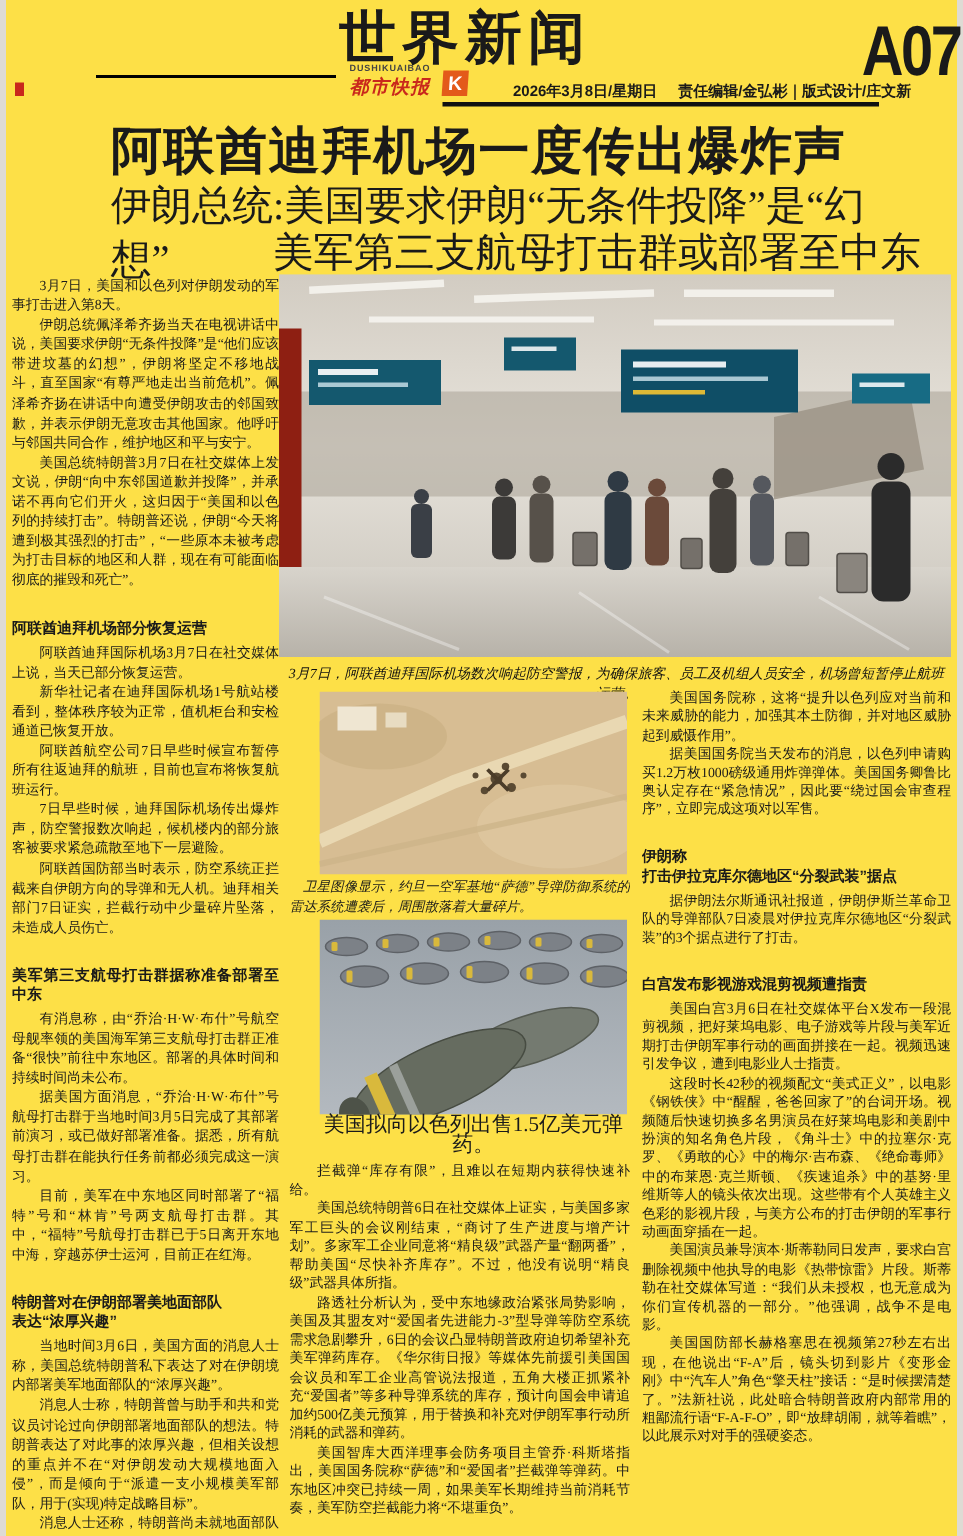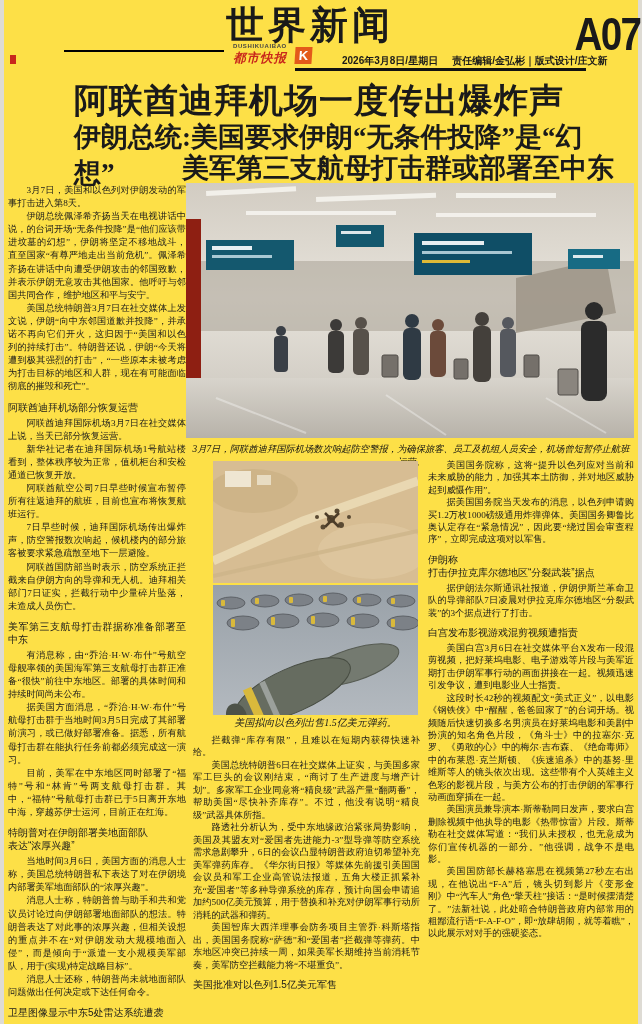--- a/index.html
+++ b/index.html
@@ -23,39 +23,39 @@
         font-family:"Liberation Sans",sans-serif;margin-left:23px;}
   .dateline .gap{display:inline-block;width:14px;}
   .rule-bottom{position:absolute;left:295px;top:68px;width:291px;height:2.5px;background:#111;}
   .pageno{position:absolute;right:2px;top:6px;font-size:47px;font-weight:900;letter-spacing:-2px;
         font-family:"Liberation Sans","DejaVu Sans",sans-serif;transform:scaleX(.82);transform-origin:right top;}
   .edge-marker{position:absolute;left:10px;top:55px;width:6px;height:9px;background:#c9281c;}
 
   
   .head-main{position:absolute;left:74px;top:78px;width:520px;font-size:34px;font-weight:900;
         letter-spacing:1px;font-family:"Liberation Sans","DejaVu Sans",sans-serif;}
-  .head-sub{position:absolute;left:74px;width:540px;font-size:27px;font-weight:700;letter-spacing:0;}
+  .head-sub{position:absolute;left:74px;width:540px;font-size:27px;font-weight:400;letter-spacing:0;}
   #sub1{top:119px;} #sub2{top:150px;text-align:right;}
 
   
   .main-photo{position:absolute;left:186px;top:183px;width:448px;height:255px;overflow:hidden;background:#ccc;}
   .caption-main{position:absolute;left:188px;top:443px;width:446px;font-size:9.3px;font-style:italic;
         text-align:center;color:#111;}
 
   
   .col{position:absolute;font-size:9.2px;line-height:12.9px;text-align:justify;overflow:hidden;}
   #col-left{left:8px;top:184px;width:178px;height:838px;line-height:13.1px;}
   #col-mid{left:193px;top:459px;width:227px;height:562px;line-height:12.5px;}
   #col-right{left:428px;top:459px;width:206px;height:562px;line-height:12.4px;}
   .para{margin:0;text-indent:2em;}
-  .sec-head{margin:7px 0 3px;font-size:10px;font-weight:400;white-space:pre-line;text-indent:0;
+  .sec-head{margin:19px 0 3px;font-size:10px;font-weight:700;white-space:pre-line;text-indent:0;
         font-family:"Liberation Sans","DejaVu Sans",sans-serif;line-height:13px;}
   .inline-photo{display:block;margin:2px 0 2px 20px;}
   .caption-sat{font-size:9px;font-style:italic;text-indent:1em;text-align:justify;margin:2px 0 3px;}
-  .caption-bombs{font-size:10px;font-style:italic;text-align:center;margin:2px 0 4px 20px;width:205px;}
+  .caption-bombs{font-size:14px;text-align:center;margin:2px 0 4px 20px;width:205px;}
 </style>
 </head>
 <body>
 
 <div id="page">
   <div class="scan-edge" id="edge-l"></div>
   <div class="scan-edge" id="edge-r"></div>
   <div class="edge-marker"></div>
 
   <div class="masthead-title">世界新闻</div>
@@ -162,21 +162,21 @@
         <rect x="268" y="176" width="14" height="20" rx="2"></rect>
         <rect x="338" y="172" width="15" height="22" rx="2"></rect>
         <rect x="372" y="186" width="20" height="26" rx="2" fill="#8a857e"></rect>
       </g>
     </svg>
   </div>
   <div class="caption-main">3月7日，阿联酋迪拜国际机场数次响起防空警报，为确保旅客、员工及机组人员安全，机场曾短暂停止航班运营。</div>
 
   <div class="col" id="col-left">
       <p class="para">3月7日，美国和以色列对伊朗发动的军事打击进入第8天。</p>
-      <p class="para">伊朗总统佩泽希齐扬当天在电视讲话中说，的台词开场“无条件投降”是“他们应该带进坟墓的幻想”，伊朗将坚定不移地战斗，直至国家“有尊严地走出当前危机”。佩泽希齐扬在讲话中向遭受伊朗攻击的邻国致歉，并表示伊朗无意攻击其他国家。他呼吁与邻国共同合作，维护地区和平与安宁。</p>
+      <p class="para">伊朗总统佩泽希齐扬当天在电视讲话中说，美国要求伊朗“无条件投降”是“他们应该带进坟墓的幻想”，伊朗将坚定不移地战斗，直至国家“有尊严地走出当前危机”。佩泽希齐扬在讲话中向遭受伊朗攻击的邻国致歉，并表示伊朗无意攻击其他国家。他呼吁与邻国共同合作，维护地区和平与安宁。</p>
       <p class="para">美国总统特朗普3月7日在社交媒体上发文说，伊朗“向中东邻国道歉并投降”，并承诺不再向它们开火，这归因于“美国和以色列的持续打击”。特朗普还说，伊朗“今天将遭到极其强烈的打击”，“一些原本未被考虑为打击目标的地区和人群，现在有可能面临彻底的摧毁和死亡”。</p>
       <h3 class="sec-head">阿联酋迪拜机场部分恢复运营</h3>
       <p class="para">阿联酋迪拜国际机场3月7日在社交媒体上说，当天已部分恢复运营。</p>
       <p class="para">新华社记者在迪拜国际机场1号航站楼看到，整体秩序较为正常，值机柜台和安检通道已恢复开放。</p>
       <p class="para">阿联酋航空公司7日早些时候宣布暂停所有往返迪拜的航班，目前也宣布将恢复航班运行。</p>
       <p class="para">7日早些时候，迪拜国际机场传出爆炸声，防空警报数次响起，候机楼内的部分旅客被要求紧急疏散至地下一层避险。</p>
       <p class="para">阿联酋国防部当时表示，防空系统正拦截来自伊朗方向的导弹和无人机。迪拜相关部门7日证实，拦截行动中少量碎片坠落，未造成人员伤亡。</p>
       <h3 class="sec-head">美军第三支航母打击群据称准备部署至中东</h3>
       <p class="para">有消息称，由“乔治·H·W·布什”号航空母舰率领的美国海军第三支航母打击群正准备“很快”前往中东地区。部署的具体时间和持续时间尚未公布。</p>
       <p class="para">据美国方面消息，“乔治·H·W·布什”号航母打击群于当地时间3月5日完成了其部署前演习，或已做好部署准备。据悉，所有航母打击群在能执行任务前都必须完成这一演习。</p>
@@ -201,20 +201,21 @@
       <g fill="#5a4a33">
         <circle cx="118" cy="58" r="4"></circle>
           <circle cx="128" cy="64" r="3"></circle>
           <circle cx="110" cy="66" r="2.5"></circle>
         <circle cx="124" cy="50" r="2.5"></circle>
           <circle cx="136" cy="56" r="2"></circle>
           <circle cx="104" cy="56" r="2"></circle>
       </g>
       <path d="M112,52 l14,14 m0,-14 l-14,14" stroke="#4c3d29" stroke-width="2.5"></path>
     </svg>
+    <div class="caption-sat">卫星图像显示，约旦一空军基地“萨德”导弹防御系统的雷达系统遭袭后，周围散落着大量碎片。</div>
     <svg class="inline-photo" width="205" height="130" viewBox="0 0 205 130" xmlns="http://www.w3.org/2000/svg">
       <defs>
         <linearGradient id="bmb" x1="0" y1="0" x2="0" y2="1">
           <stop offset="0" stop-color="#99a1a8"></stop>
             <stop offset="1" stop-color="#b3b9bf"></stop>
         </linearGradient>
       </defs>
       <rect width="205" height="130" fill="url(#bmb)"></rect>
       <g fill="#7c8187" stroke="#5d6166" stroke-width="1">
         <ellipse cx="18" cy="18" rx="14" ry="6"></ellipse>

